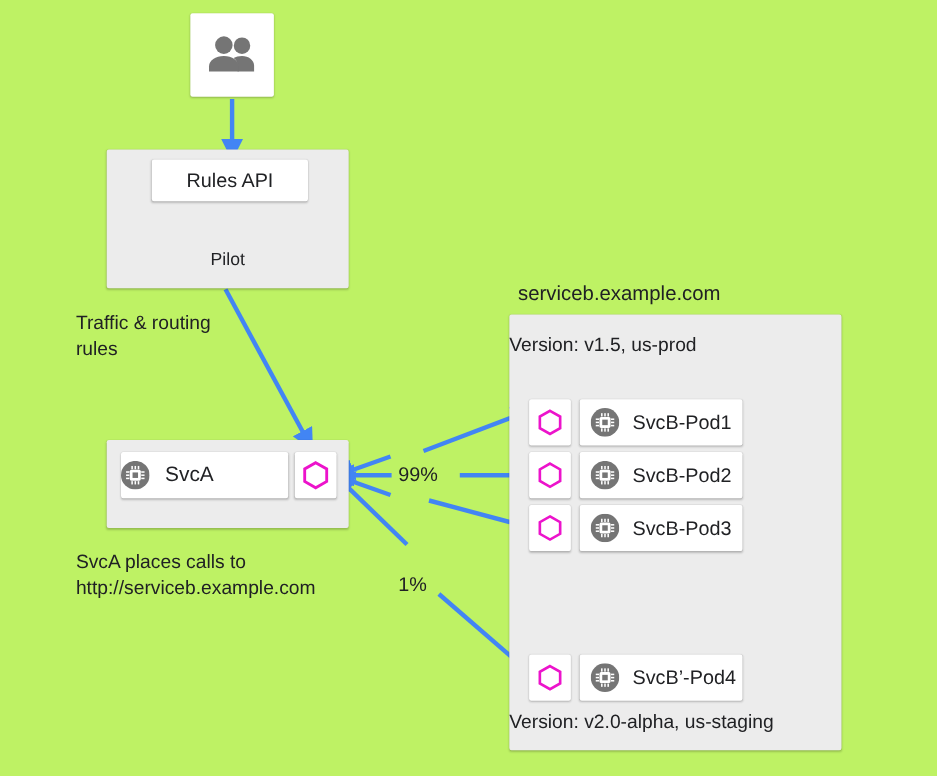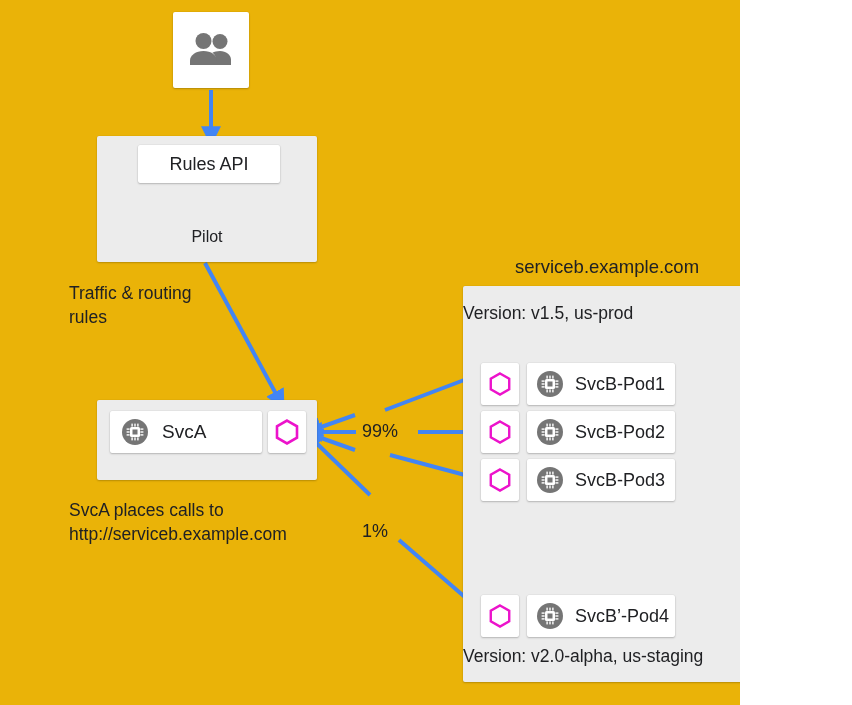--- a/index.html
+++ b/index.html
@@ -7,23 +7,23 @@
     margin: 0;
     padding: 0;
     background: #ffffff;
   }
   body {
     font-family: "Liberation Sans", sans-serif;
     color: #202124;
   }
   #canvas {
     position: relative;
-    width: 740px;
+    width: 852px;
     height: 705px;
-    background: #eab308;
+    background: #bef264;
     overflow: hidden;
   }
   .abs { position: absolute; }
 
   
   .gray-panel {
     background: #ececec;
     border-radius: 2px;
     box-shadow: 0 1px 2px rgba(0,0,0,0.20), 0 0 0 0.5px rgba(0,0,0,0.04);
   }
@@ -58,32 +58,32 @@
     color: #202124;
     white-space: pre-line;
   }
   #traffic-rules-text { left: 69px; top: 281px; width: 230px; }
   #svca-calls-text    { left: 69px; top: 498px; width: 300px; }
 
   
   #svca-box { left: 97px; top: 400px; width: 220px; height: 80px; }
   #svca-card {
     left: 110px; top: 411px; width: 152px; height: 42px;
-    display: flex; align-items: center; padding-left: 12px;
+    display: flex; align-items: center; 
     box-sizing: border-box;
   }
   #svca-label { font-size: 19px; margin-left: 14px; color: #202124; }
   #svca-proxy-card {
     left: 268px; top: 411px; width: 38px; height: 42px;
     display: flex; align-items: center; justify-content: center;
   }
 
   
   #serviceb-title {
-    left: 471px; top: 256px; font-size: 18.5px; color: #202124; margin-left: 44px;
+    left: 471px; top: 256px; font-size: 18.5px; color: #202124;
   }
   #serviceb-panel { left: 463px; top: 286px; width: 302px; height: 396px; }
   .version-label {
     font-size: 17.5px; color: #202124; text-align: left; width: 302px;
   }
   #version-top    { left: 463px; top: 303px; }
   #version-bottom { left: 463px; top: 646px; }
 
   .pod-row { position: absolute; height: 42px; }
   .pod-proxy-card {

